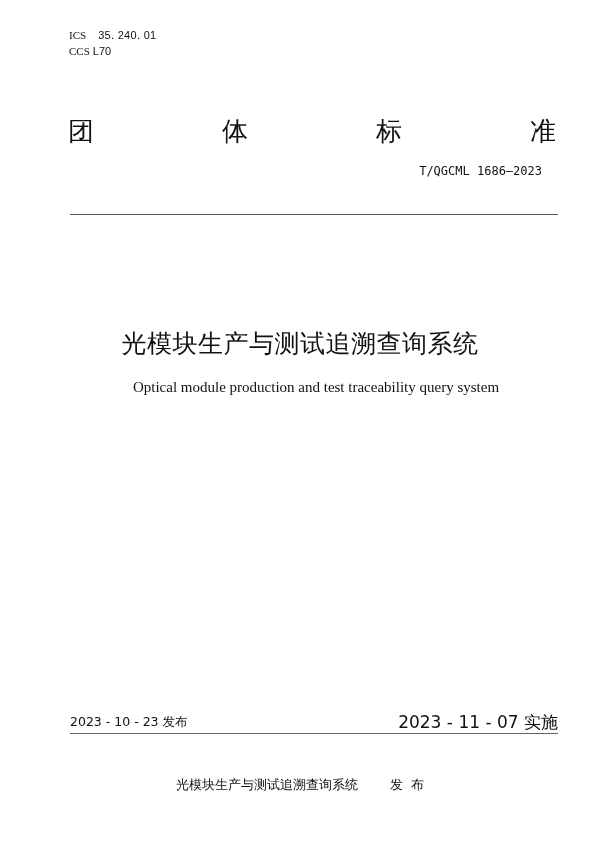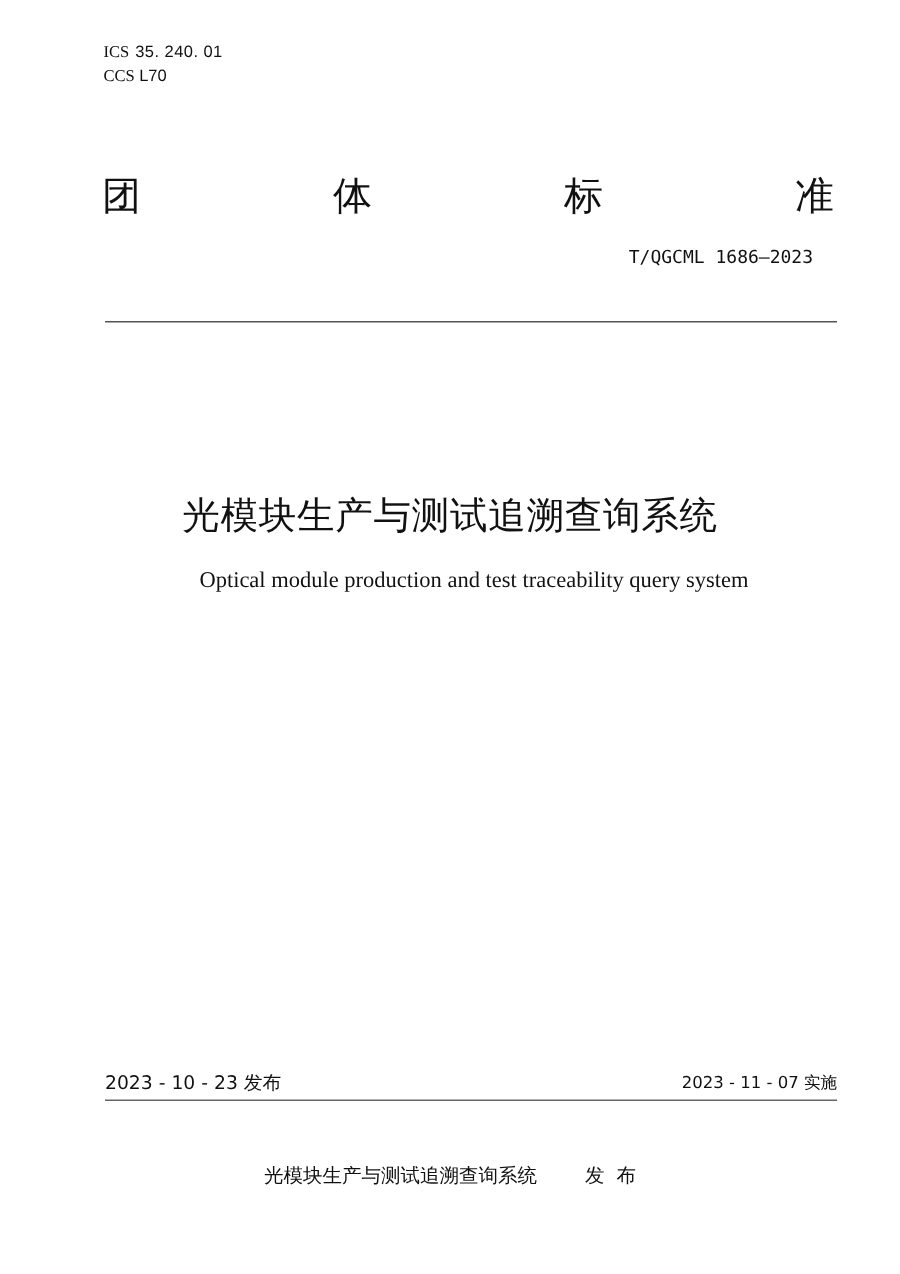--- a/index.html
+++ b/index.html
@@ -1,28 +1,28 @@
 <!DOCTYPE html>
 <html><head>
 <meta charset="utf-8">
 <style>
   html, body { margin:0; padding:0; background:#fff; }
   body { width:600px; height:849px; position:relative; overflow:hidden; color:#111; font-family:"DejaVu Sans", sans-serif; }
   .abs { position:absolute; }
   .ics { left:69px; top:28px; font-family:"Liberation Serif", serif; font-size:11px; line-height:15px; }
-  .ics .num { font-family:"Liberation Sans", sans-serif; margin-left:4px; letter-spacing:0.3px; }
+  .ics .num { font-family:"Liberation Sans", sans-serif; margin-left:12px; letter-spacing:0.3px; }
   .ccs { left:69px; top:44px; font-family:"Liberation Serif", serif; font-size:11px; line-height:15px;text-align:center; }
   .ccs .num { font-family:"Liberation Sans", sans-serif; margin-left:3px; }
   .heading { left:68px; top:114px; width:488px; display:flex; justify-content:space-between; font-size:26px; line-height:34px; }
   .std-no { right:58px; top:163px; font-family:"DejaVu Sans Mono", monospace; font-size:12px; line-height:16px;margin-left:12px; }
   .rule-top { left:70px; top:214px; width:488px; height:0; border-top:1px solid #555; }
   .title-cn { left:0; width:600px; top:327px; text-align:center; font-size:25px; line-height:34px; letter-spacing:0.5px; }
   .title-en { left:16px; width:600px; top:378px; text-align:center; font-family:"Liberation Serif", serif; font-size:15px; line-height:18px; }
   .date-pub { left:70px; top:714px; font-size:12.5px; line-height:16px; }
-  .date-impl { right:42px; top:714px; font-size:11px; line-height:16px; }
+  .date-impl { right:42px; top:714px; font-size:17px; line-height:16px; }
   .rule-bottom { left:70px; top:733px; width:488px; height:0; border-top:1.5px solid #666; }
   .publisher { left:176px; top:776px; font-size:13px; line-height:18px; }
   .publisher .action { margin-left:32px; letter-spacing:8px;text-align:center; }
 </style>
 </head>
 <body>
 
 <div class="abs ics">
   <span>ICS</span><span class="num">35. 240. 01</span>
 </div>

